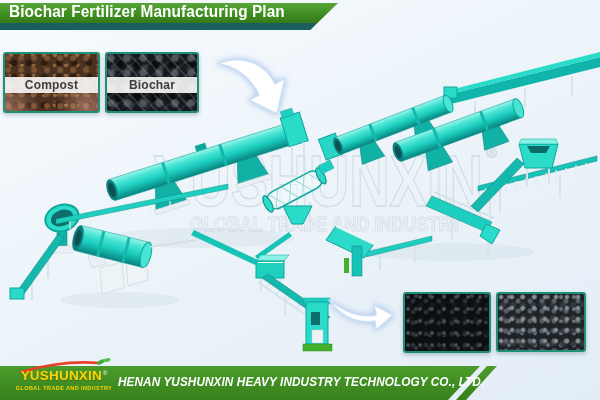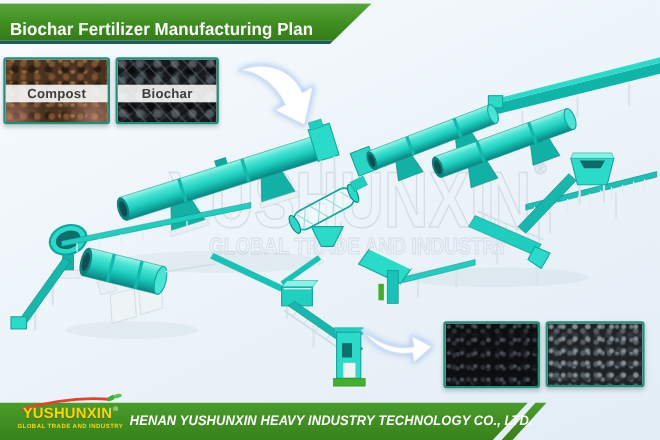--- a/index.html
+++ b/index.html
@@ -4,22 +4,22 @@
 <style>
   html,body{margin:0;padding:0;background:#cfd8e0;}
   .stage{
     position:relative;width:600px;height:400px;overflow:hidden;
     background:linear-gradient(155deg,#f8fbfe 0%,#eef5fa 40%,#e3edf6 100%);
     font-family:"Liberation Sans",sans-serif;
   }
   
   .ribbon{position:absolute;left:0;top:3px;width:338px;height:37px;z-index:5;
     clip-path:polygon(0 0,338px 0,300px 37px,0 37px);}
-  .ribbon-green{height:34px;background:linear-gradient(180deg,#58a53a 0%,#3f8e20 55%,#357a19 100%);
-    display:flex;align-items:flex-end;padding-left:9px;}
+  .ribbon-green{height:20px;background:linear-gradient(180deg,#58a53a 0%,#3f8e20 55%,#357a19 100%);
+    display:flex;align-items:flex-start;padding-left:9px;}
   .ribbon-title{color:#fff;font-size:16px;font-weight:700;white-space:nowrap;
     transform:scaleX(.96);transform-origin:left center;letter-spacing:.1px;}
   .ribbon-shadow{height:7px;background:#1b5e60;}
   
   .photo-card{position:absolute;border:2px solid #1f9077;border-radius:3px;
     box-shadow:0 2px 4px rgba(30,70,80,.28);overflow:hidden;z-index:4;}
   .band{position:absolute;left:0;right:0;top:23px;height:16px;background:rgba(255,255,255,.88);
     display:flex;align-items:center;justify-content:center;
     font-size:12px;font-weight:700;color:#3d3d3d;letter-spacing:.2px;}
   #compost-card{left:3px;top:52px;width:93px;height:57px;}

